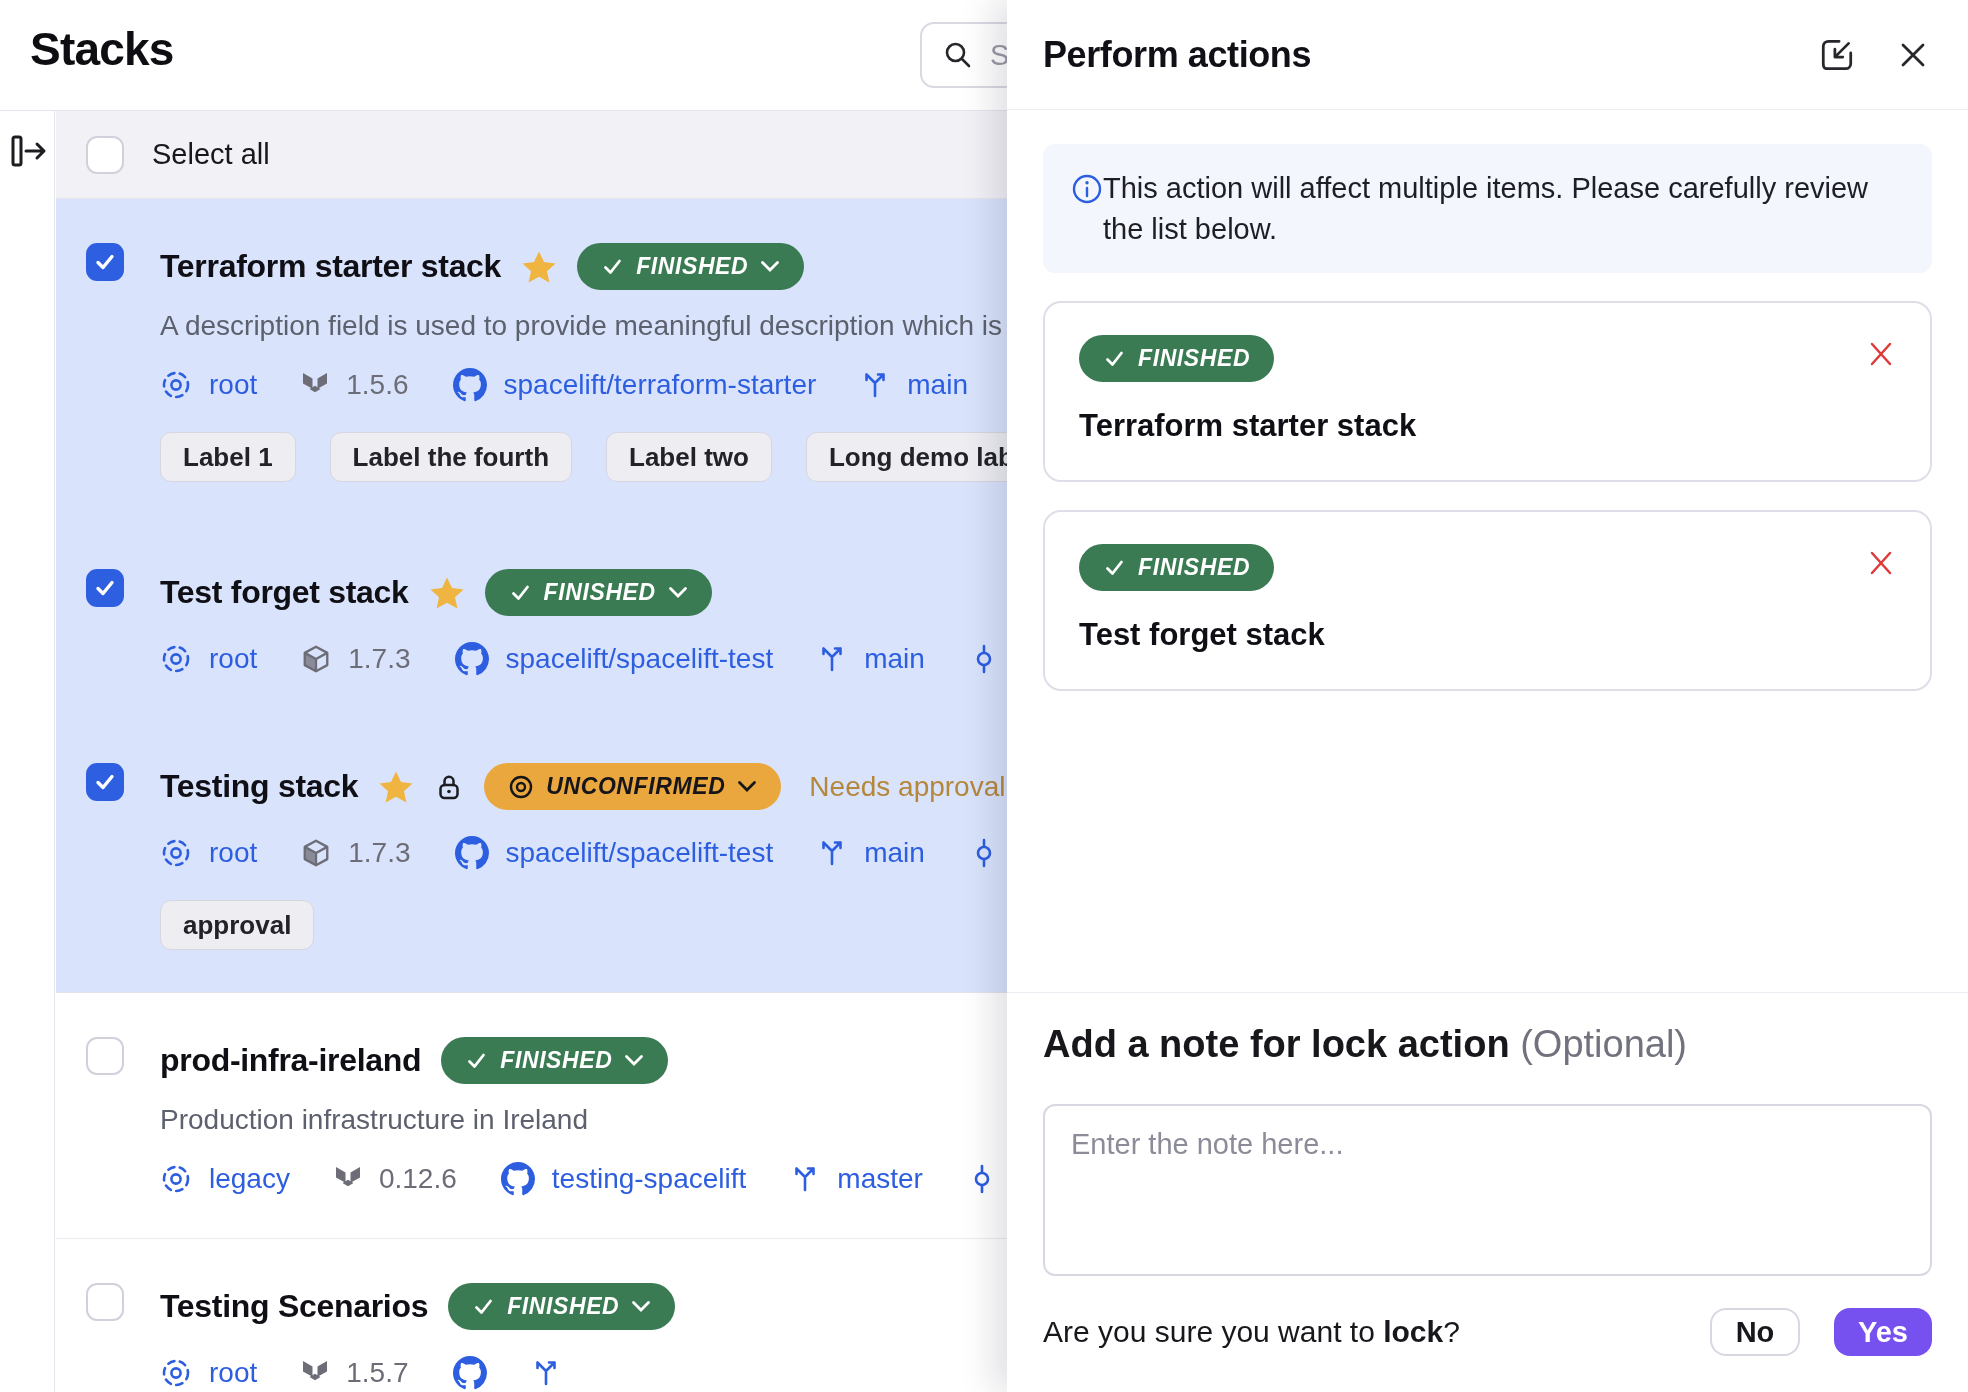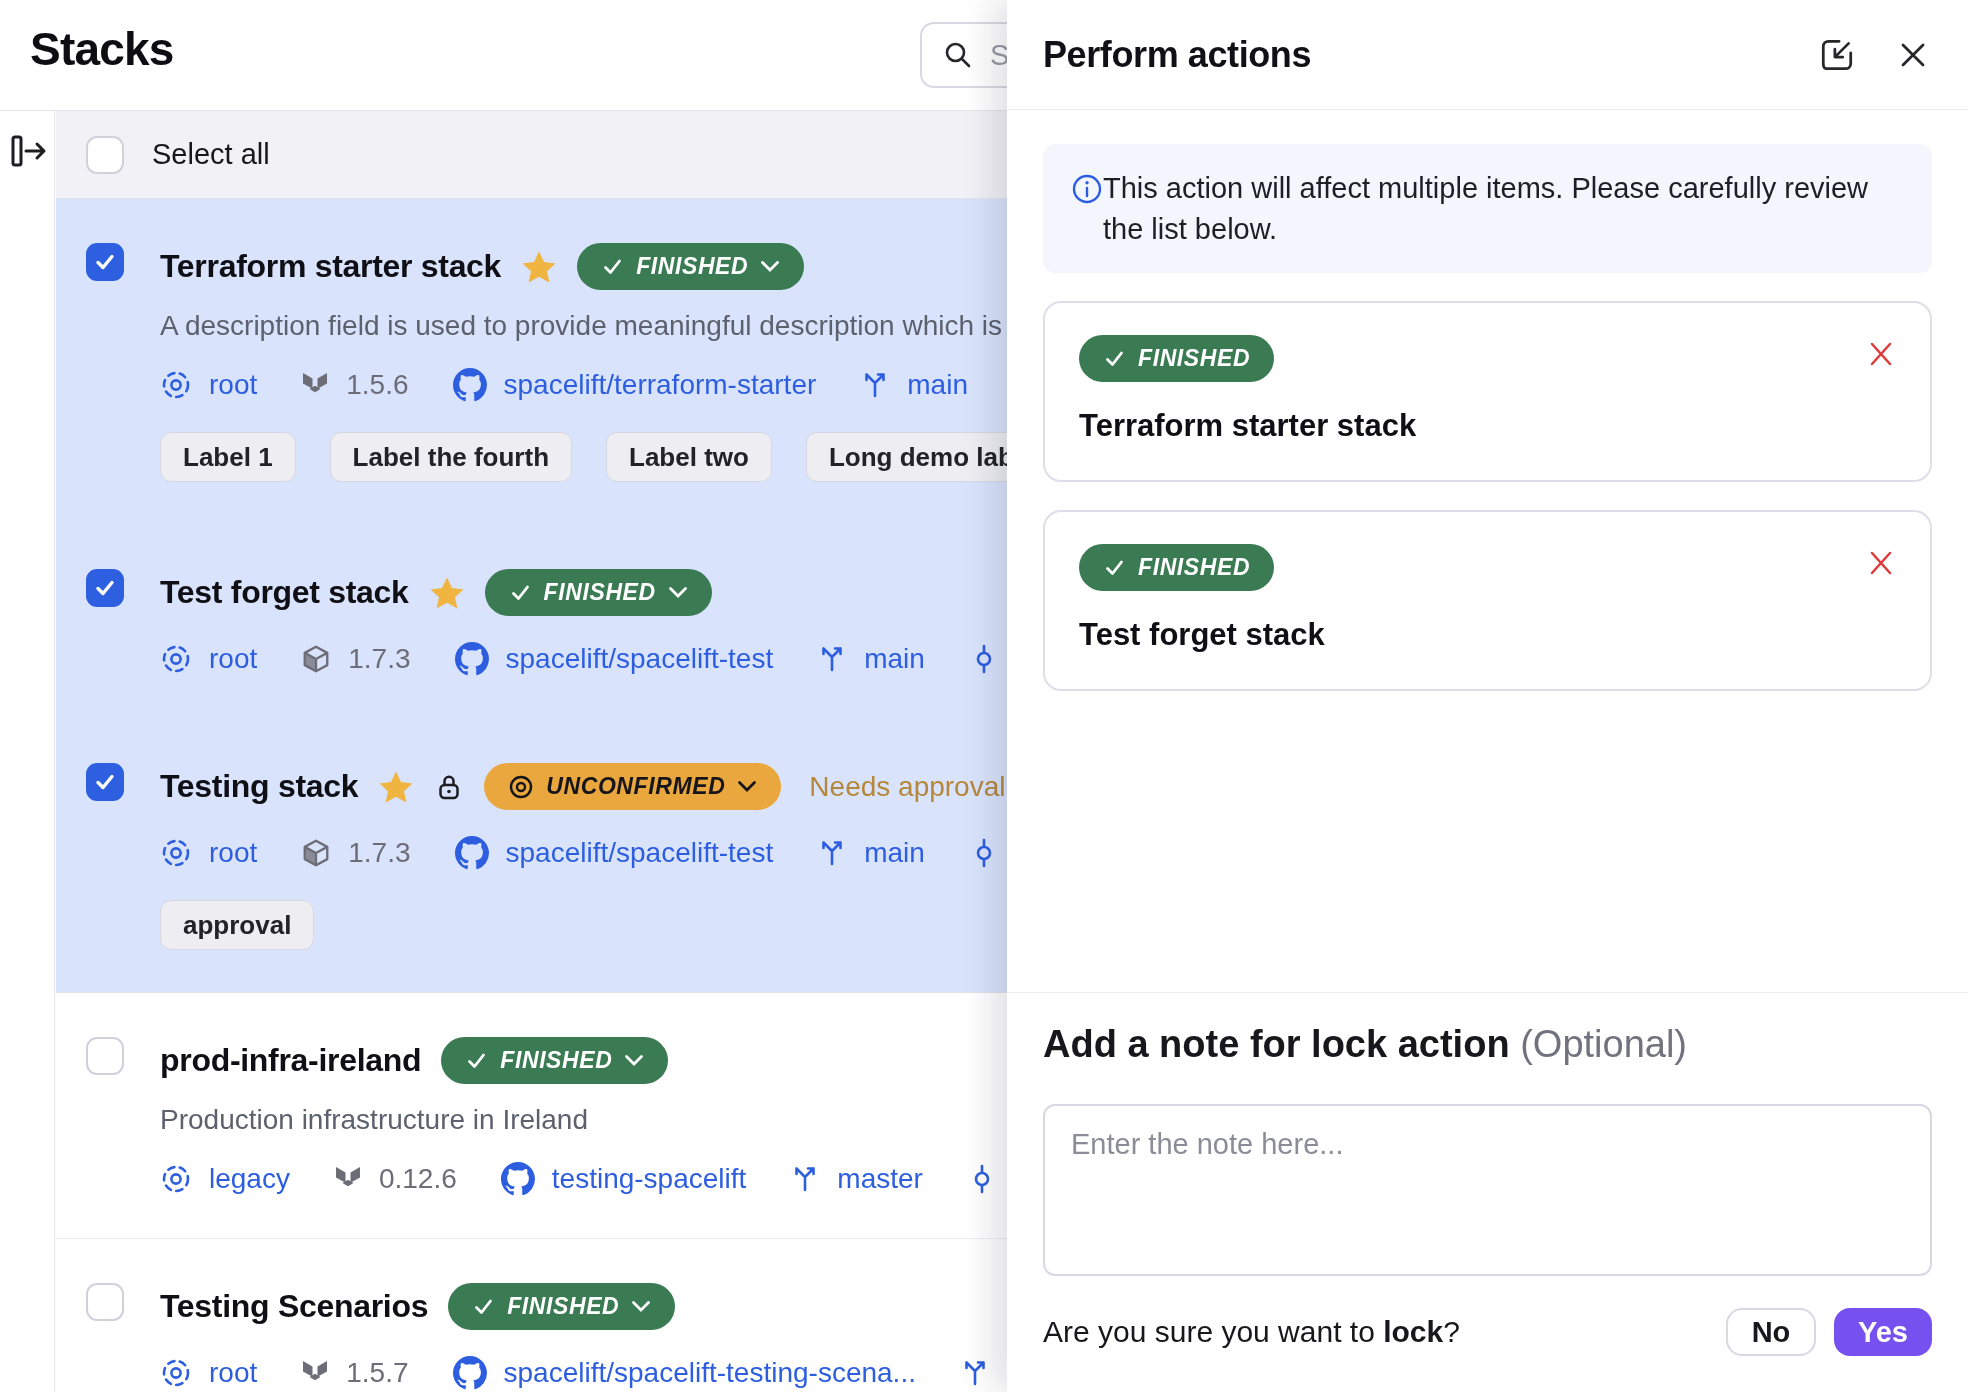--- a/index.html
+++ b/index.html
@@ -104,21 +104,21 @@
     border:2px solid #d8d8e2; border-radius:12px; padding:22px 26px;
     font-family:"Liberation Sans", sans-serif; font-size:29px; color:#17171c;
   }
   .note-input::placeholder { color:#8c8c98; }
   .confirm-row { margin-top:28px; display:flex; align-items:center; }
   .confirm-text { margin:0; font-size:30px; }
   .confirm-text b { font-weight:bold; }
   .btns { margin-left:auto; display:flex; gap:18px; }
   .btn { height:48px; border-radius:16px; font-size:29px; font-weight:bold; display:flex; align-items:center; justify-content:center; }
   .btn-no { width:90px; background:#fff; border:2px solid #d8d8e2; color:#17171c; }
-  .btn-yes { width:98px; background:#7651ef; border:none; color:#fff; }
+  .btn-yes { width:98px; background:#7651ef; border:none; color:#fff;margin-left:16px; }
 </style>
 </head>
 <body>
 
 <header class="topbar">
   <h1 class="page-title">Stacks</h1>
   <div class="search-box">
     <span>
       <svg width="32" height="32" viewBox="0 0 32 32" fill="none" stroke="#26262b" stroke-width="2.6" stroke-linecap="round">
         <circle cx="13.5" cy="13.5" r="8.5"></circle>
@@ -493,21 +493,20 @@
                 </svg>
               </span>
             <span>1.5.7</span>
           </span>
           <span class="meta-item meta-link">
             <span>
                 <svg width="34" height="34" viewBox="0 0 16 16" fill="#2d5ee0">
                   <path d="M8 0C3.58 0 0 3.58 0 8c0 3.54 2.29 6.53 5.47 7.59.4.07.55-.17.55-.38 0-.19-.01-.82-.01-1.49-2.01.37-2.53-.49-2.69-.94-.09-.23-.48-.94-.82-1.13-.28-.15-.68-.52-.01-.53.63-.01 1.08.58 1.23.82.72 1.21 1.87.87 2.33.66.07-.52.28-.87.51-1.07-1.78-.2-3.64-.89-3.64-3.95 0-.87.31-1.59.82-2.15-.08-.2-.36-1.02.08-2.12 0 0 .67-.21 2.2.82.64-.18 1.32-.27 2-.27s1.36.09 2 .27c1.53-1.04 2.2-.82 2.2-.82.44 1.1.16 1.92.08 2.12.51.56.82 1.27.82 2.15 0 3.07-1.87 3.75-3.65 3.95.29.25.54.73.54 1.48 0 1.07-.01 1.93-.01 2.2 0 .21.15.46.55.38A8.01 8.01 0 0 0 16 8c0-4.42-3.58-8-8-8z"></path>
                 </svg>
               </span>
-            <span>spacelift/spacelift-testing-scena...</span>
           </span>
           <span class="meta-item meta-link">
             <span>
                 <svg width="30" height="30" viewBox="0 0 30 30" fill="none" stroke="#2d5ee0" stroke-width="2.6" stroke-linecap="round" stroke-linejoin="round">
                   <path d="M15 26 V13 M15 13 L6.5 4.5 M6.5 10 V4.5 M15 13 L23.5 4.5 M23.5 10 V4.5 H18"></path>
                 </svg>
               </span>
             <span></span>
           </span>
         </div>

